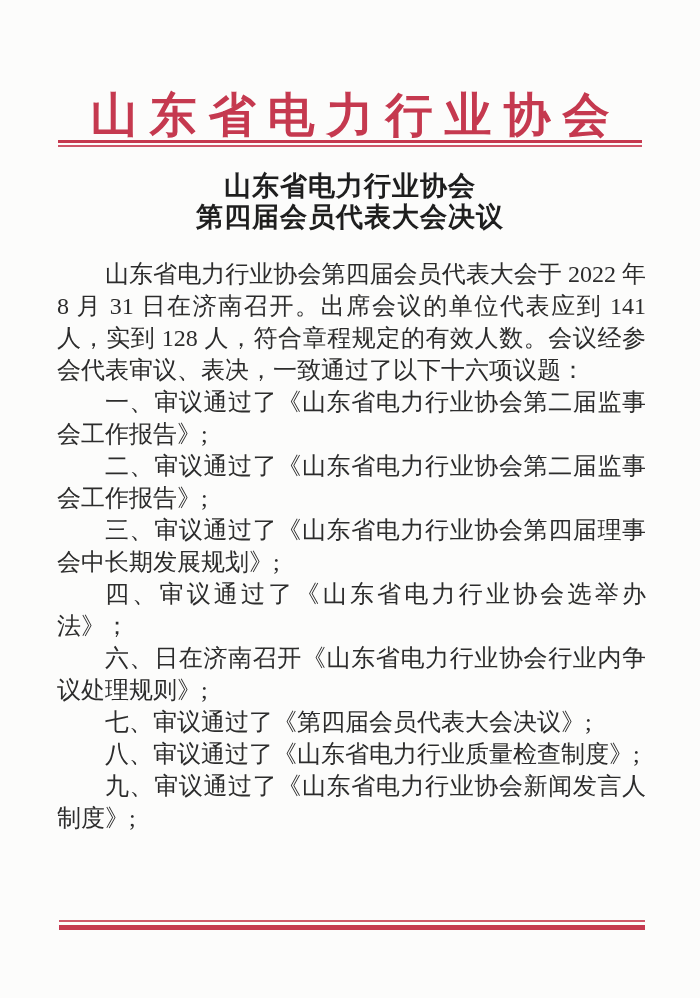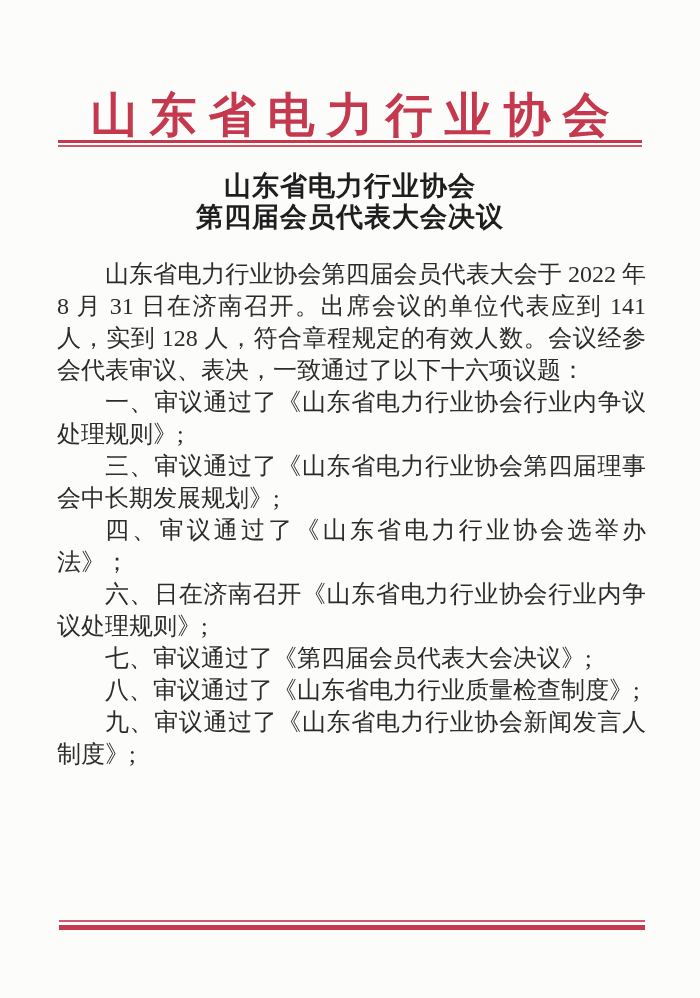--- a/index.html
+++ b/index.html
@@ -78,21 +78,22 @@
     <div class="rule-thin"></div>
   </div>
 
   <div class="doc-title">
     <div>山东省电力行业协会</div>
     <div>第四届会员代表大会决议</div>
   </div>
 
   <div class="doc-body">
     <p>山东省电力行业协会第四届会员代表大会于 2022 年 8 月 31 日在济南召开。出席会议的单位代表应到 141 人，实到 128 人，符合章程规定的有效人数。会议经参会代表审议、表决，一致通过了以下十六项议题：</p>
-    <p>一、审议通过了《山东省电力行业协会行业内争议处理规则》;</p>
+    <p>一、审议通过了《山东省电力行业协会第二届监事会工作报告》;</p>
+    <p>二、审议通过了《山东省电力行业协会第二届监事会工作报告》;</p>
     <p>三、审议通过了《山东省电力行业协会第四届理事会中长期发展规划》;</p>
     <p>四、审议通过了《山东省电力行业协会选举办法》；</p>
     <p>六、日在济南召开《山东省电力行业协会行业内争议处理规则》;</p>
     <p>七、审议通过了《第四届会员代表大会决议》;</p>
     <p>八、审议通过了《山东省电力行业质量检查制度》;</p>
     <p>九、审议通过了《山东省电力行业协会新闻发言人制度》;</p>
   </div>
 
   <div class="footer-rule">
     <div class="rule-thin"></div>

